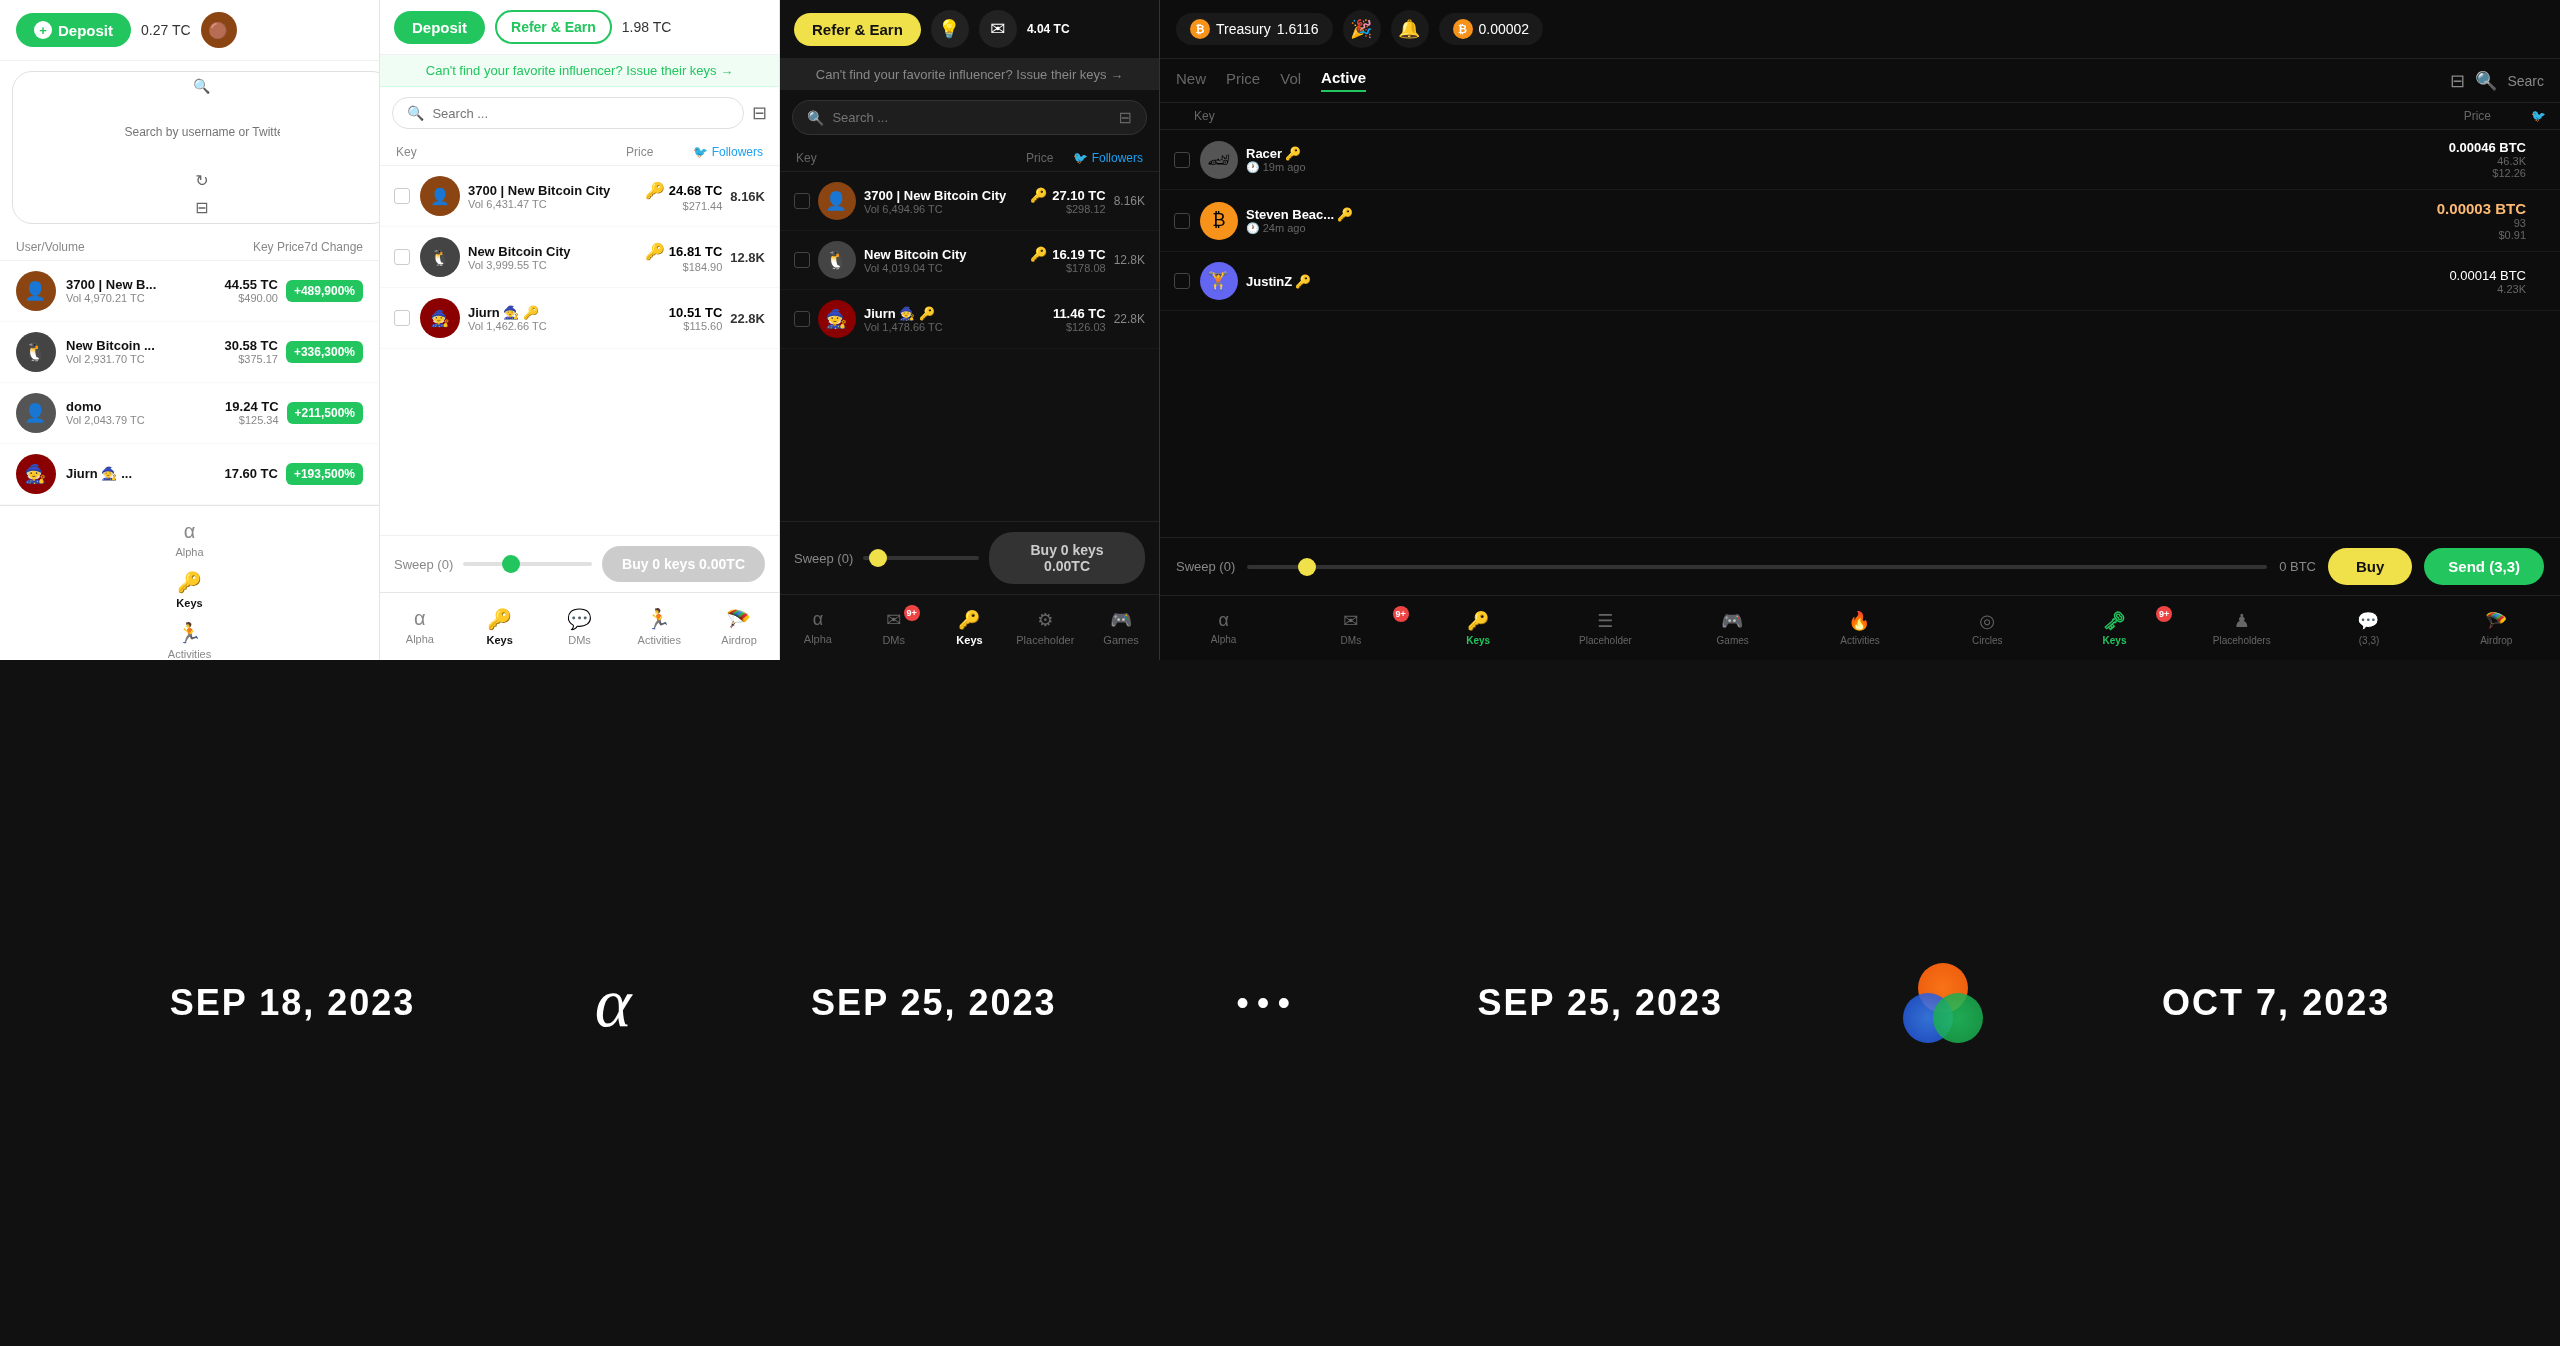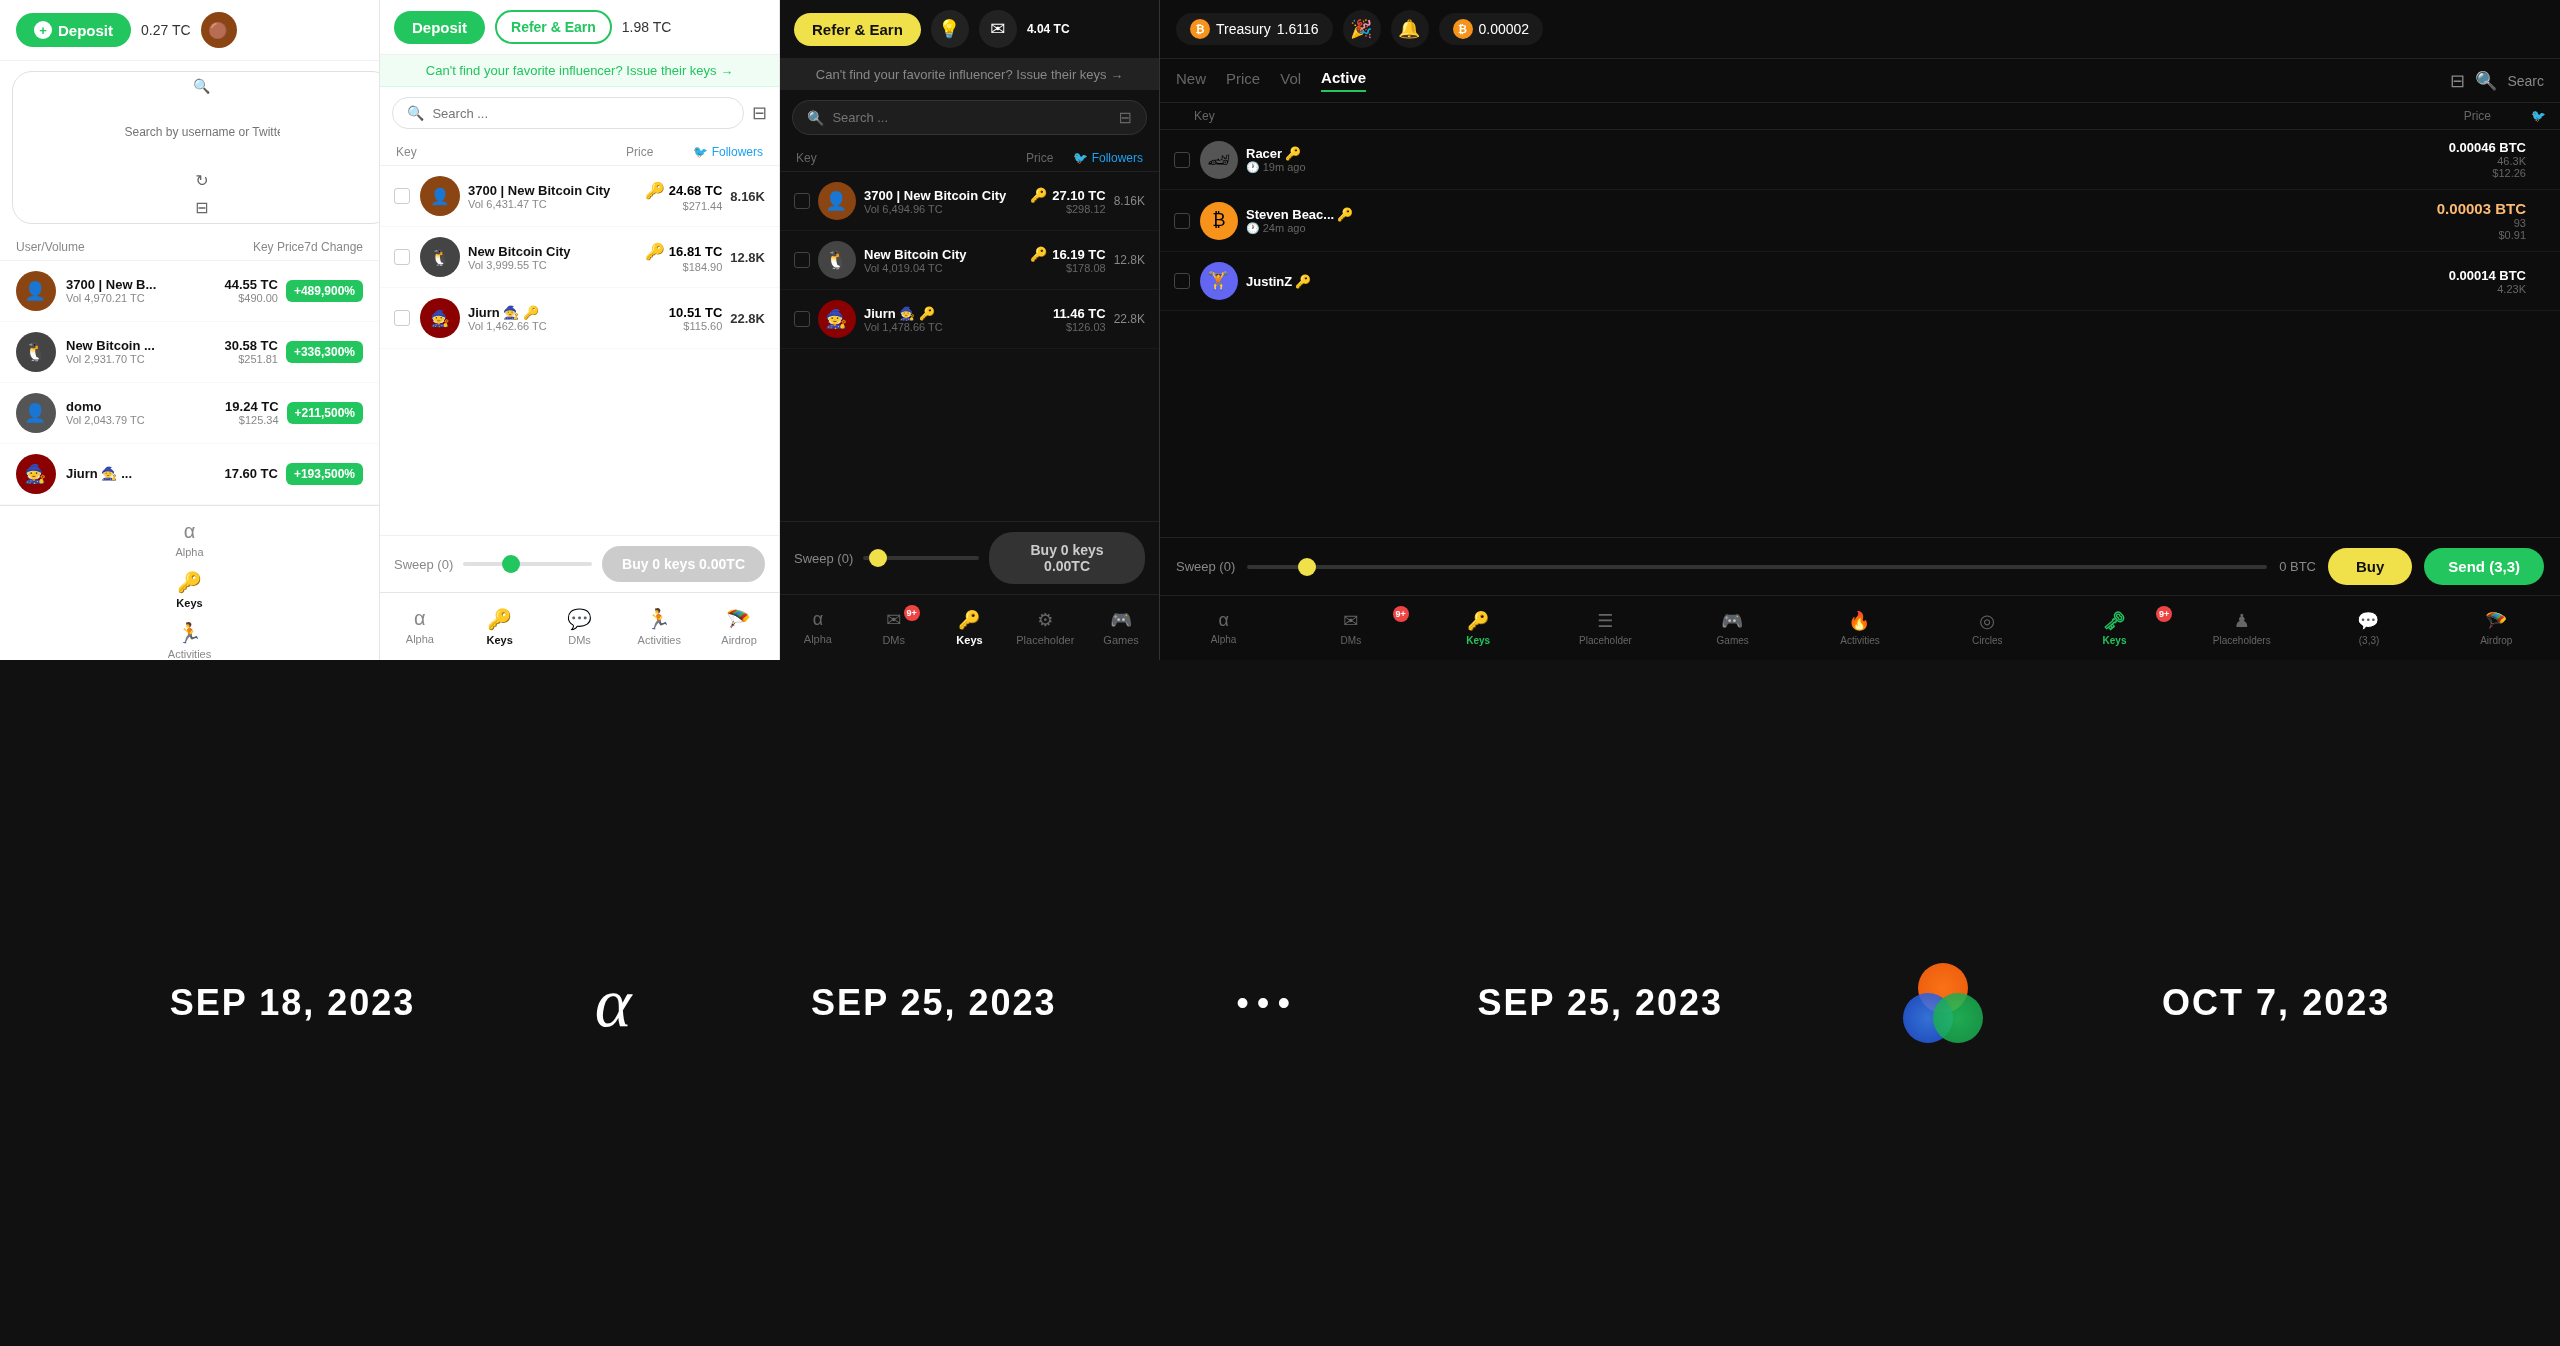--- a/index.html
+++ b/index.html
@@ -905,21 +905,21 @@
     <div class="user-row">
       <div class="user-info">
         <div class="user-avatar" style="background:#444;">🐧</div>
         <div class="user-text">
           <div class="name">New Bitcoin ...</div>
           <div class="vol">Vol 2,931.70 TC</div>
         </div>
       </div>
       <div class="key-price-col">
         <div class="price">30.58 TC</div>
-        <div class="usd">$251.81</div>
+        <div class="usd">$375.17</div>
       </div>
       <div class="change-badge">+336,300%</div>
     </div>
 
     <div class="user-row">
       <div class="user-info">
         <div class="user-avatar" style="background:#555;">👤</div>
         <div class="user-text">
           <div class="name">domo</div>
           <div class="vol">Vol 2,043.79 TC</div>
@@ -1260,21 +1260,21 @@
     <div class="p4-key-row">
       <div class="dark-checkbox"></div>
       <div style="display:flex;align-items:center;gap:8px;">
         <div class="user-avatar" style="background:#6366f1;width:38px;height:38px;">🏋</div>
         <div>
           <div style="font-size:13px;font-weight:600;color:#fff;">JustinZ 🔑</div>
           <div style="font-size:11px;color:#666;"></div>
         </div>
       </div>
       <div style="text-align:right;">
-        <div style="font-size:13px;font-weight:700;color:#fff;text-align:right;">0.00014 BTC</div>
+        <div style="font-size:13px;font-weight:400;color:#fff;text-align:right;">0.00014 BTC</div>
         <div style="font-size:11px;color:#666;">4.23K</div>
       </div>
       <div style="width:10px;"></div>
     </div>
 
     <div class="p4-sweep-bar" style="margin-top:auto;">
       <span style="font-size:13px;color:#888;white-space:nowrap;">Sweep (0)</span>
       <div style="flex:1;height:4px;background:#333;border-radius:2px;position:relative;">
         <div style="width:18px;height:18px;background:#f0e04a;border-radius:50%;position:absolute;top:-7px;left:5%;"></div>
       </div>

